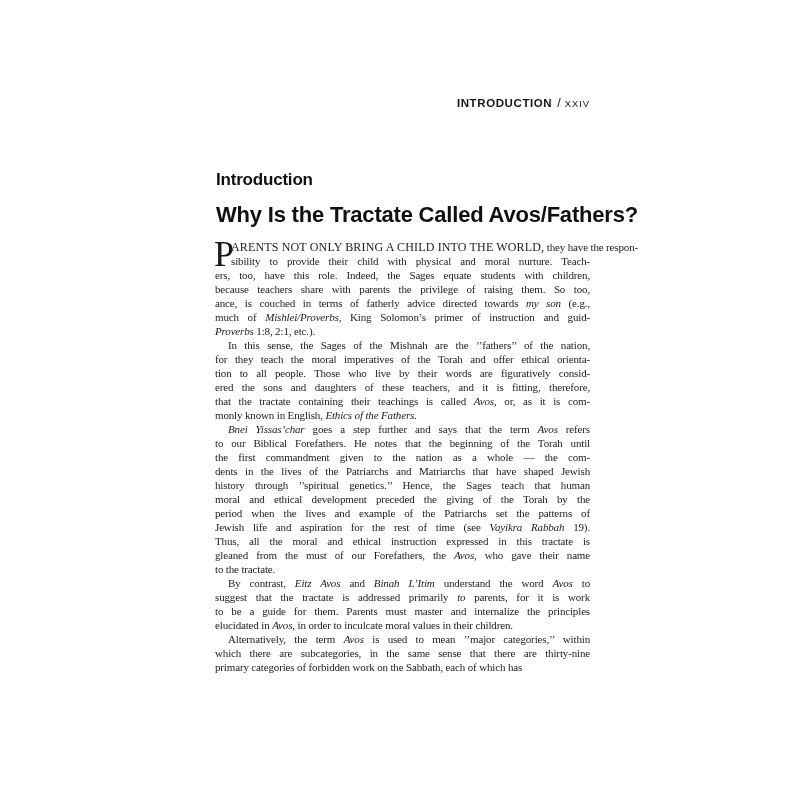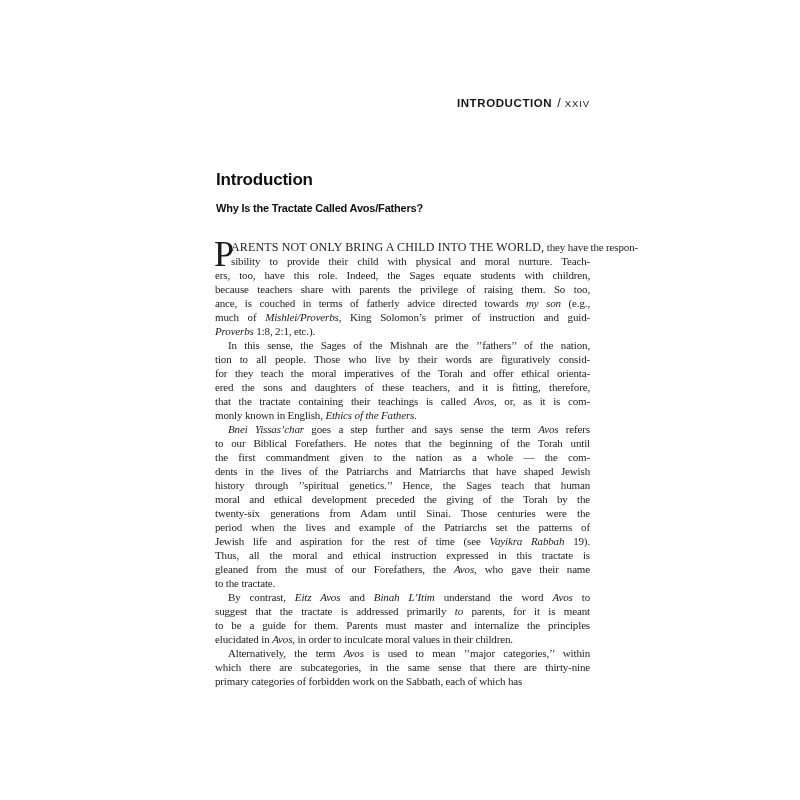--- a/index.html
+++ b/index.html
@@ -18,21 +18,21 @@
   .runhead .folio { font-weight:400; font-size:9.5px; letter-spacing:0.9px; }
   
   .kicker {
     position:absolute; top:170px; left:216px; color:#101010;
     font-family:"Liberation Sans", sans-serif; font-weight:700;
     font-size:17px; letter-spacing:-0.2px;
   }
   .title {
     position:absolute; top:202px; left:216px; color:#101010;
     font-family:"Liberation Sans", sans-serif; font-weight:700;
-    font-size:11px; letter-spacing:-0.2px;
+    font-size:22px; letter-spacing:-0.2px;
   }
   
   .bodytext {
     position:absolute; top:240px; left:215px; width:375px;
     font-size:11px; line-height:14px; color:#1c1c1c;
     letter-spacing:-0.15px;
   }
   .para { position:relative; }
   .line { text-align:justify; text-align-last:justify; white-space:nowrap; }
   .line.last  { text-align-last:left; }
@@ -64,43 +64,42 @@
         <div class="line dcpad"><span class="sc">ARENTS NOT ONLY BRING A CHILD INTO THE WORLD,</span><span> they have the respon-</span></div>
         <div class="line dcpad"><span>sibility to provide their child with physical and moral nurture. Teach-</span></div>
         <div class="line"><span>ers, too, have this role. Indeed, the Sages equate students with children,</span></div>
         <div class="line"><span>because teachers share with parents the privilege of raising them. So too,</span></div>
         <div class="line"><span>ance, is couched in terms of fatherly advice directed towards </span><span class="it">my son</span><span> (e.g.,</span></div>
         <div class="line"><span>much of </span><span class="it">Mishlei/Proverbs,</span><span> King Solomon’s primer of instruction and guid-</span></div>
         <div class="line last"><span class="it">Proverbs</span><span> 1:8, 2:1, etc.).</span></div>
       </div>
       <div class="para">
         <div class="line first"><span>In this sense, the Sages of the Mishnah are the ’’fathers’’ of the nation,</span></div>
+        <div class="line"><span>for they teach the moral imperatives of the Torah and offer ethical orienta-</span></div>
         <div class="line"><span>tion to all people. Those who live by their words are figuratively consid-</span></div>
-        <div class="line"><span>for they teach the moral imperatives of the Torah and offer ethical orienta-</span></div>
         <div class="line"><span>ered the sons and daughters of these teachers, and it is fitting, therefore,</span></div>
         <div class="line"><span>that the tractate containing their teachings is called </span><span class="it">Avos,</span><span> or, as it is com-</span></div>
         <div class="line last"><span>monly known in English, </span><span class="it">Ethics of the Fathers.</span></div>
       </div>
       <div class="para">
-        <div class="line first"><span class="it">Bnei Yissas’char</span><span> goes a step further and says sense the term </span><span class="it">Avos</span><span> refers</span></div>
+        <div class="line first"><span class="it">Bnei Yissas’char</span><span> goes a step further and says that the term </span><span class="it">Avos</span><span> refers</span></div>
         <div class="line"><span>to our Biblical Forefathers. He notes that the beginning of the Torah until</span></div>
         <div class="line"><span>the first commandment given to the nation as a whole — the com-</span></div>
         <div class="line"><span>dents in the lives of the Patriarchs and Matriarchs that have shaped Jewish</span></div>
         <div class="line"><span>history through ’’spiritual genetics.’’ Hence, the Sages teach that human</span></div>
         <div class="line"><span>moral and ethical development preceded the giving of the Torah by the</span></div>
-        <div class="line"><span>twenty-six generations from Adam until Sinai. Those centuries were the</span></div>
         <div class="line"><span>period when the lives and example of the Patriarchs set the patterns of</span></div>
         <div class="line"><span>Jewish life and aspiration for the rest of time (see </span><span class="it">Vayikra Rabbah</span><span> 19).</span></div>
         <div class="line"><span>Thus, all the moral and ethical instruction expressed in this tractate is</span></div>
         <div class="line"><span>gleaned from the must of our Forefathers, the </span><span class="it">Avos,</span><span> who gave their name</span></div>
         <div class="line last"><span>to the tractate.</span></div>
       </div>
       <div class="para">
         <div class="line first"><span>By contrast, </span><span class="it">Eitz Avos</span><span> and </span><span class="it">Binah L’Itim</span><span> understand the word </span><span class="it">Avos</span><span> to</span></div>
-        <div class="line"><span>suggest that the tractate is addressed primarily </span><span class="it">to</span><span> parents, for it is meant</span></div>
+        <div class="line"><span>suggest that the tractate is addressed primarily </span><span class="it">to</span><span> parents, for it is work</span></div>
         <div class="line"><span>to be a guide for them. Parents must master and internalize the principles</span></div>
         <div class="line last"><span>elucidated in </span><span class="it">Avos,</span><span> in order to inculcate moral values in their children.</span></div>
       </div>
       <div class="para">
         <div class="line first"><span>Alternatively, the term </span><span class="it">Avos</span><span> is used to mean ’’major categories,’’ within</span></div>
         <div class="line"><span>which there are subcategories, in the same sense that there are thirty-nine</span></div>
         <div class="line last"><span>primary categories of forbidden work on the Sabbath, each of which has</span></div>
       </div>
     </div>
 

